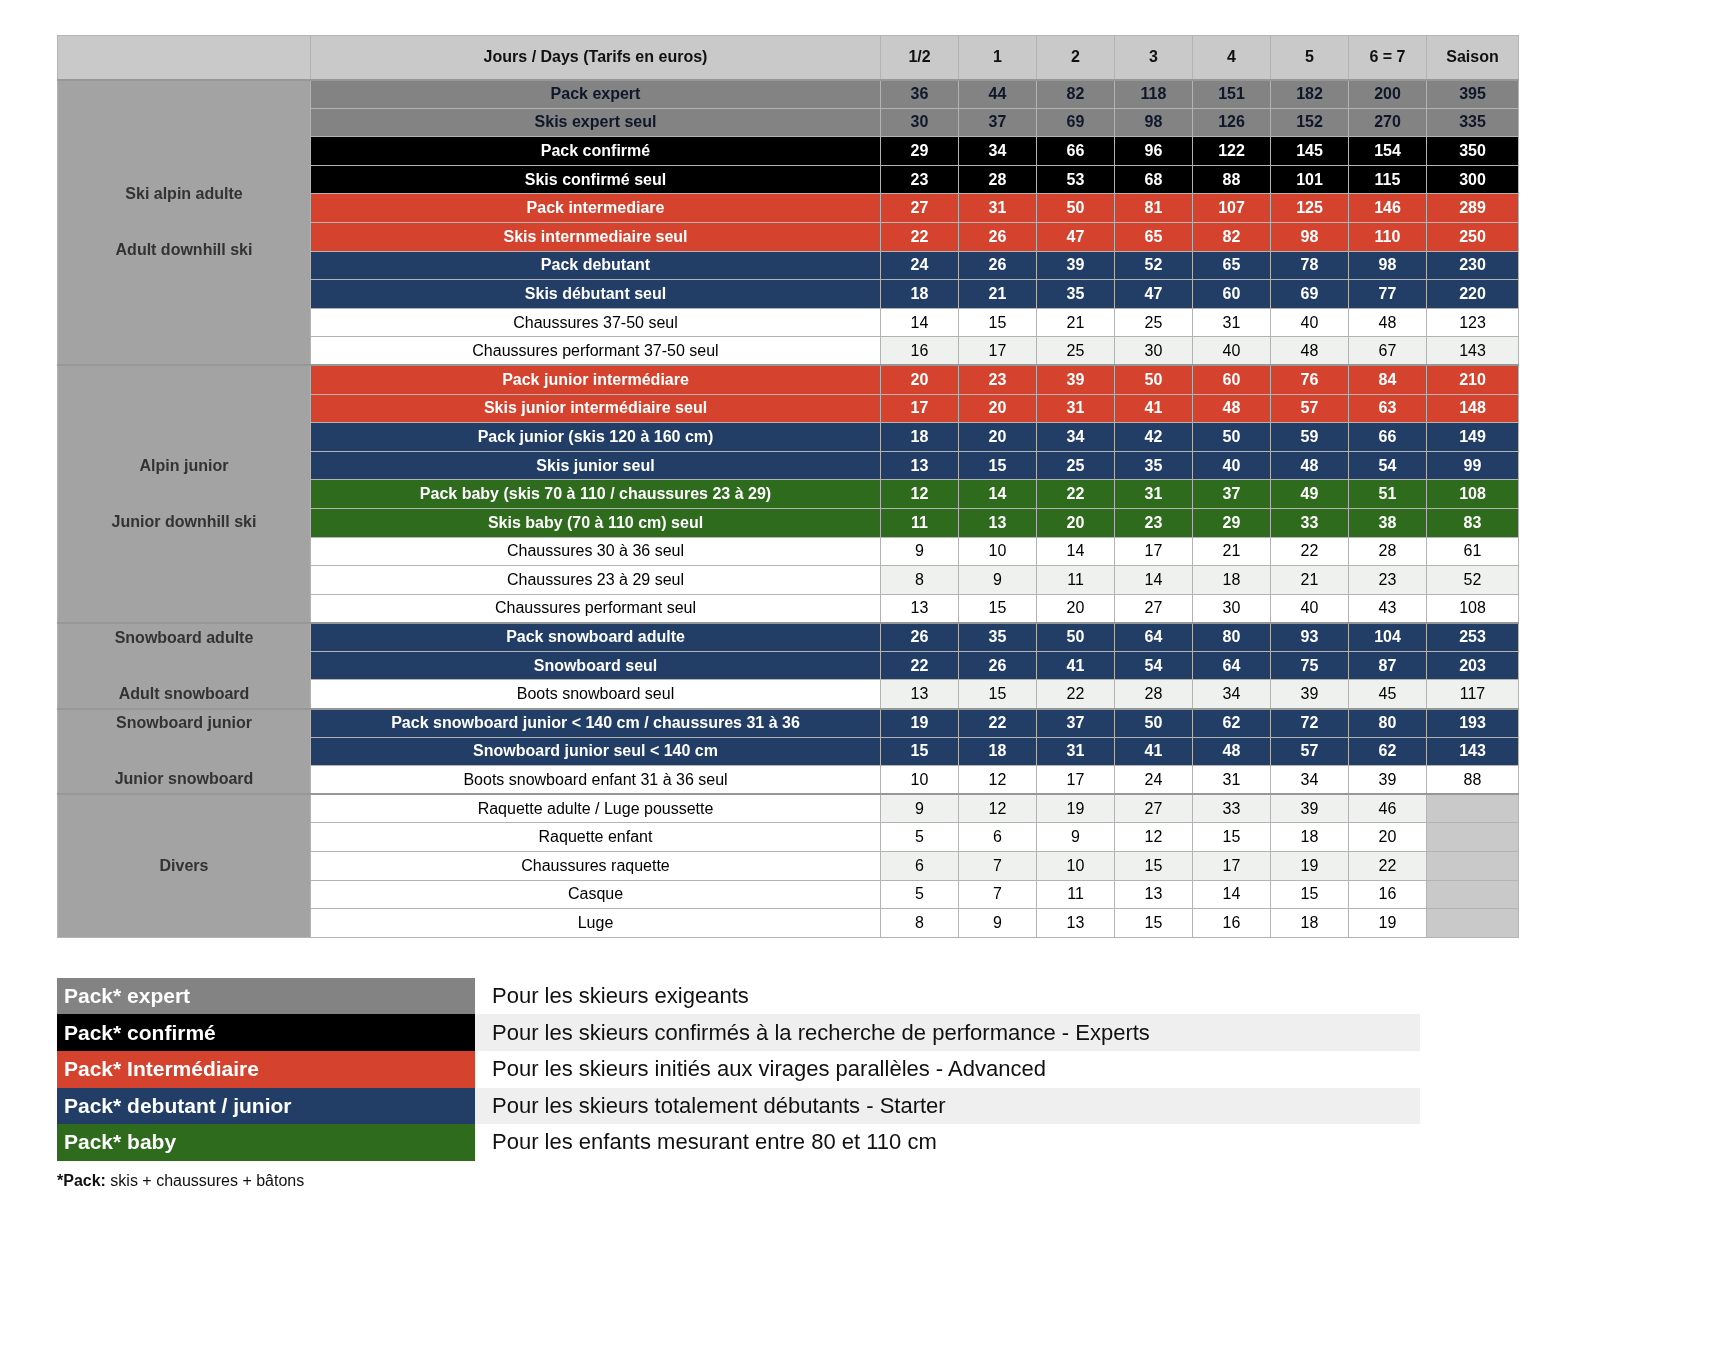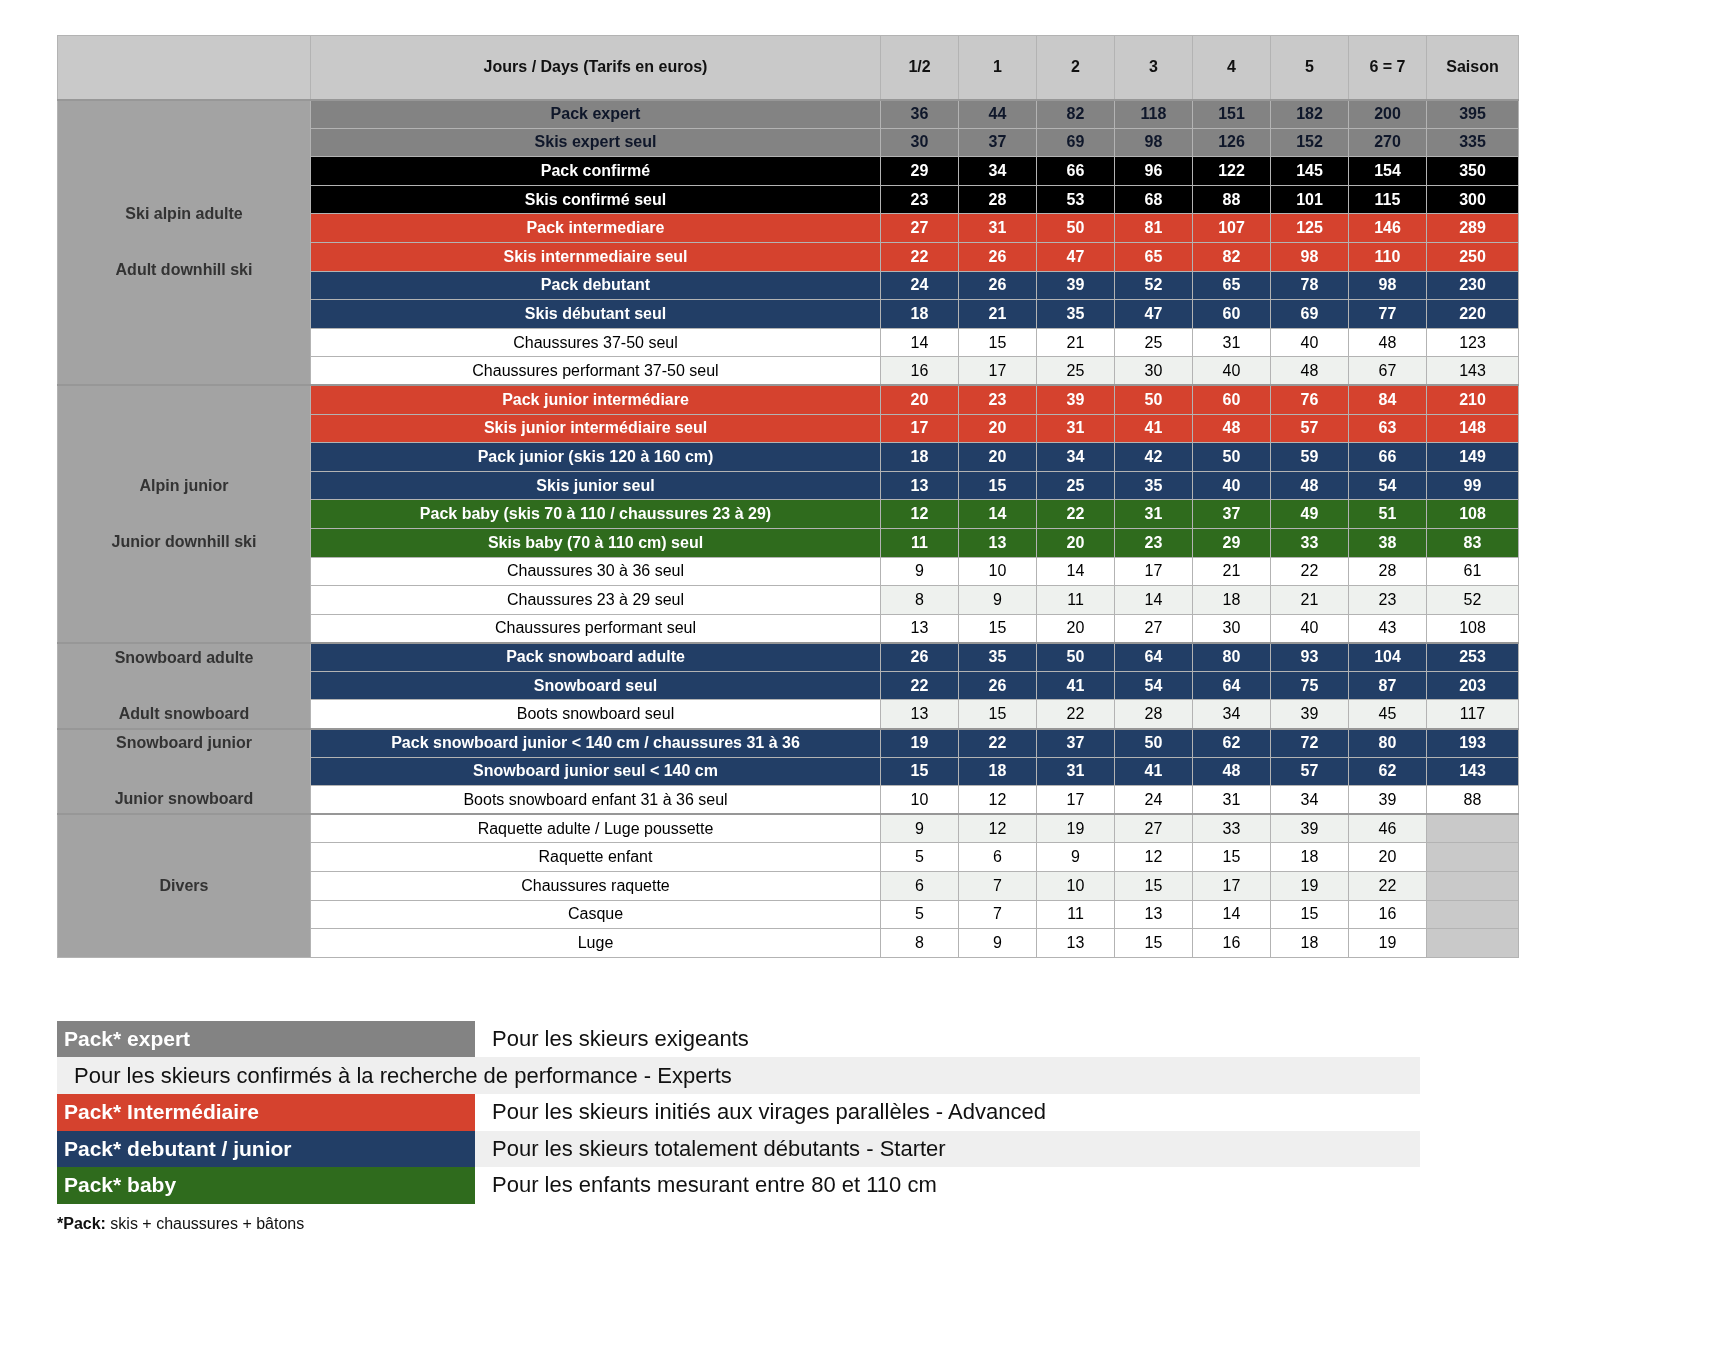--- a/index.html
+++ b/index.html
@@ -17,21 +17,21 @@
     width:1461px;
   }
   .price-table th,.price-table td{
     border:1px solid #b3b3b3;
     padding:0 4px;
     font-size:16px;
     text-align:center;
     overflow:hidden;
     white-space:nowrap;
   }
-  .price-table thead tr{height:64px;}
+  .price-table thead tr{height:44px;}
   .price-table tbody tr{height:28.6px;}
 
   .corner-cell,.label-head,.day-head{
     background:#c9c9c9;
     font-weight:bold;
     color:#111;
   }
   .cat-cell{
     background:#a3a3a3;
     font-weight:bold;
@@ -49,21 +49,21 @@
   .row-navy  td.themed{background:#223e66;color:#fff;font-weight:bold;}
   .row-green td.themed{background:#2f6b1d;color:#fff;font-weight:bold;}
   .row-white td.themed{background:#ffffff;color:#000;}
   .row-whitetint td.label-cell{background:#ffffff;color:#000;}
   .row-whitetint td.num-cell{background:#eef1ee;color:#000;}
   td.empty-cell{background:#c9c9c9 !important;}
 
   .section-start td{border-top:2px solid #979797;}
 
   
-  .legend{margin-top:63px;width:1363px;}
+  .legend{margin-top:40px;width:1363px;}
   .legend-row{display:flex;align-items:stretch;height:36.6px;}
   .legend-row.striped .legend-desc{background:#efefef;}
   .legend-tag{
     width:418px;flex:0 0 418px;
     display:flex;align-items:center;
     padding-left:7px;box-sizing:border-box;
     color:#fff;font-weight:bold;font-size:21px;
   }
   .tag-gray{background:#838383;}
   .tag-black{background:#000000;}
@@ -461,20 +461,21 @@
         </tr>
       </tbody>
   </table>
 
   <div class="legend" id="legend">
       <div class="legend-row">
         <div class="legend-tag tag-gray">Pack* expert</div>
         <div class="legend-desc">Pour les skieurs exigeants</div>
       </div>
       <div class="legend-row striped">
+        <div class="legend-tag tag-black">Pack* confirmé</div>
         <div class="legend-desc">Pour les skieurs confirmés à la recherche de performance - Experts</div>
       </div>
       <div class="legend-row">
         <div class="legend-tag tag-red">Pack* Intermédiaire</div>
         <div class="legend-desc">Pour les skieurs initiés aux virages parallèles - Advanced</div>
       </div>
       <div class="legend-row striped">
         <div class="legend-tag tag-navy">Pack* debutant / junior</div>
         <div class="legend-desc">Pour les skieurs totalement débutants - Starter</div>
       </div>

